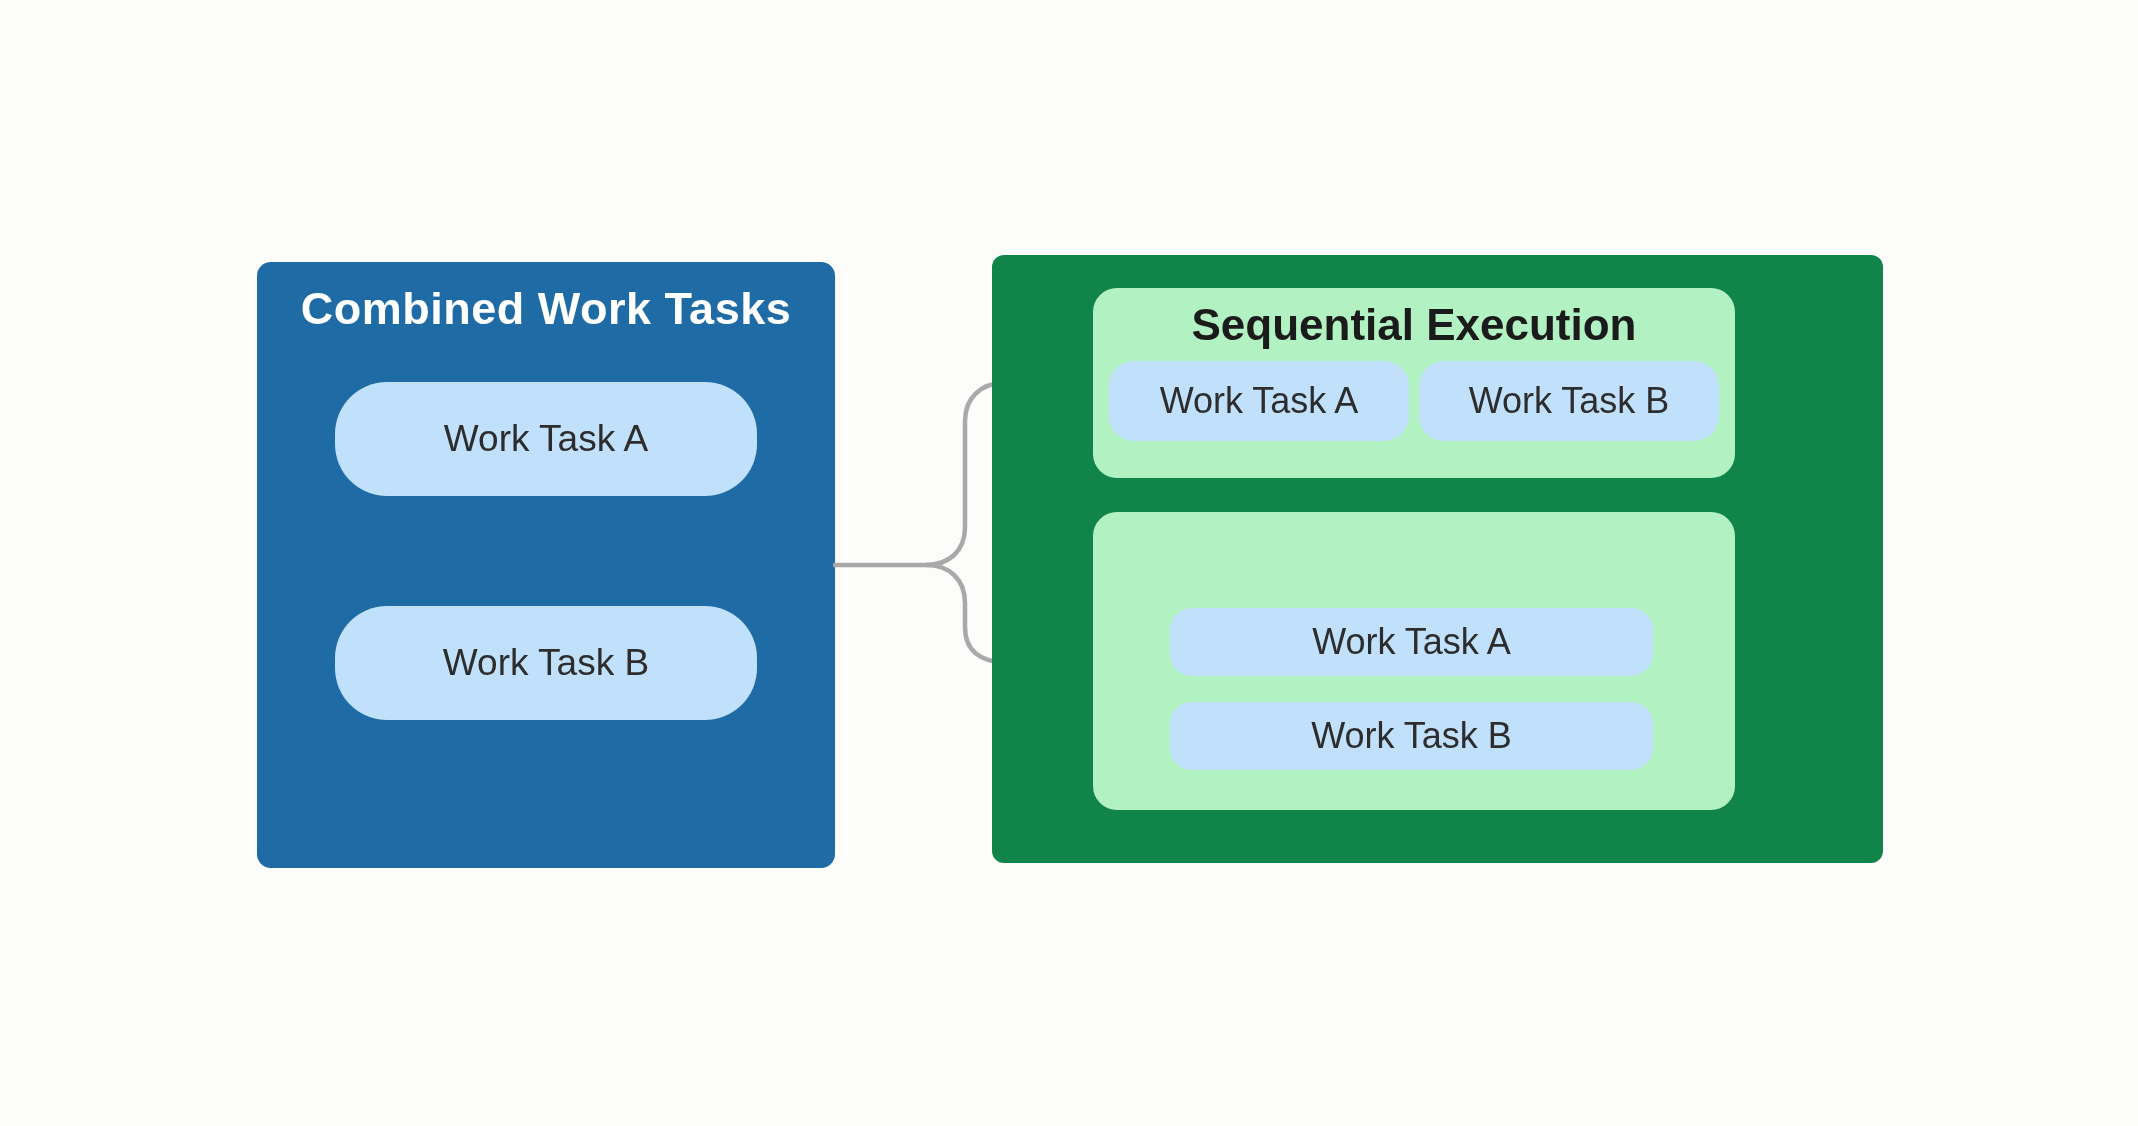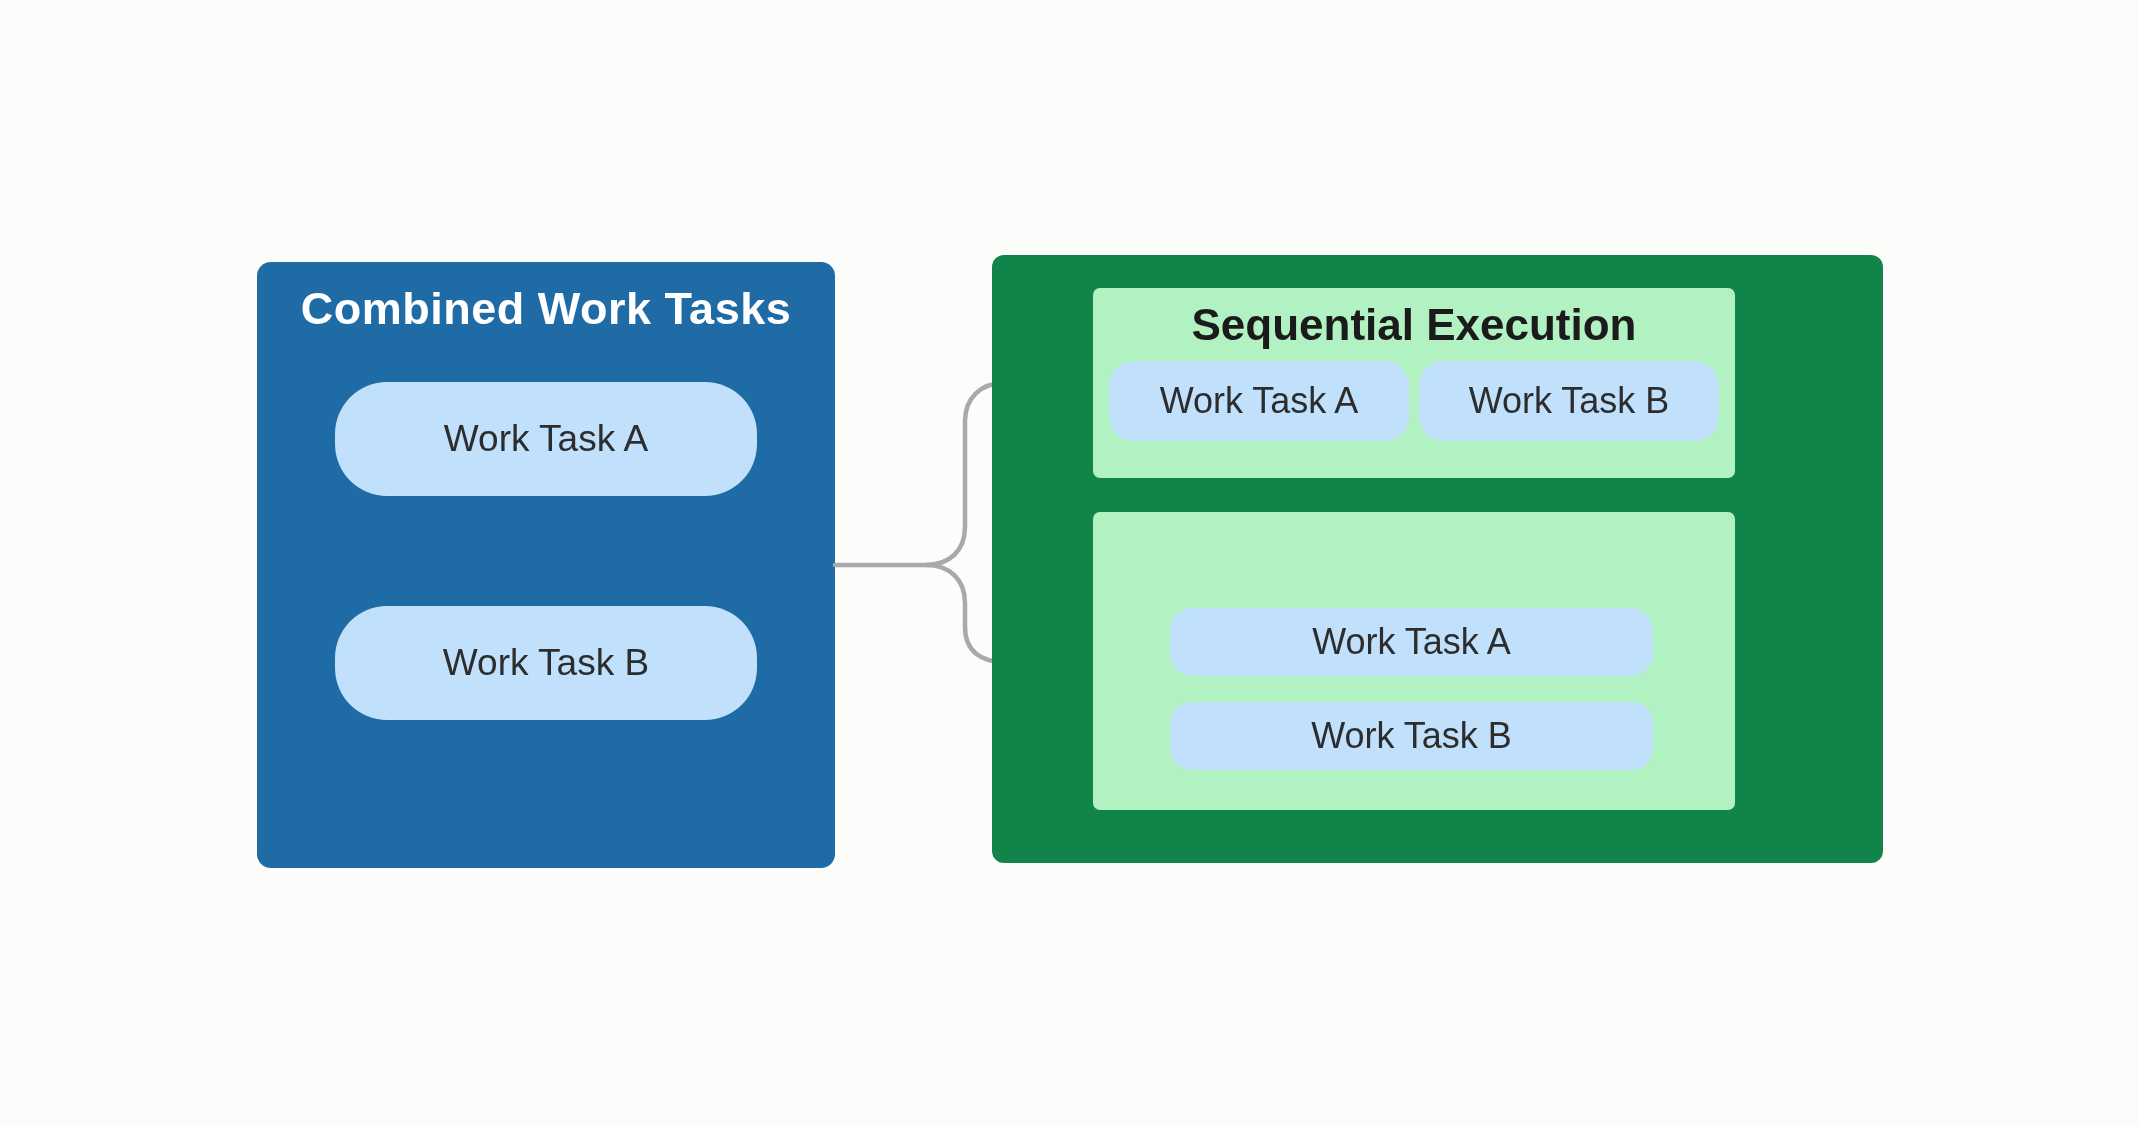--- a/index.html
+++ b/index.html
@@ -56,21 +56,21 @@
   .panel-green {
     left: 992px; top: 255px;
     width: 891px; height: 608px;
     background: #118549;
     border-radius: 12px;
   }
   .subpanel {
     left: 101px;
     width: 642px;
     background: #b1f1c2;
-    border-radius: 7px;
+    border-radius: 24px;
   }
   .subpanel-seq { top: 33px; height: 190px; }
   .subpanel-par { top: 257px; height: 298px; }
   .subpanel-title {
     left: 0; width: 100%;
     text-align: center;
     font-size: 44px;
     font-weight: 700;
     color: #1b1b1b;
   }

